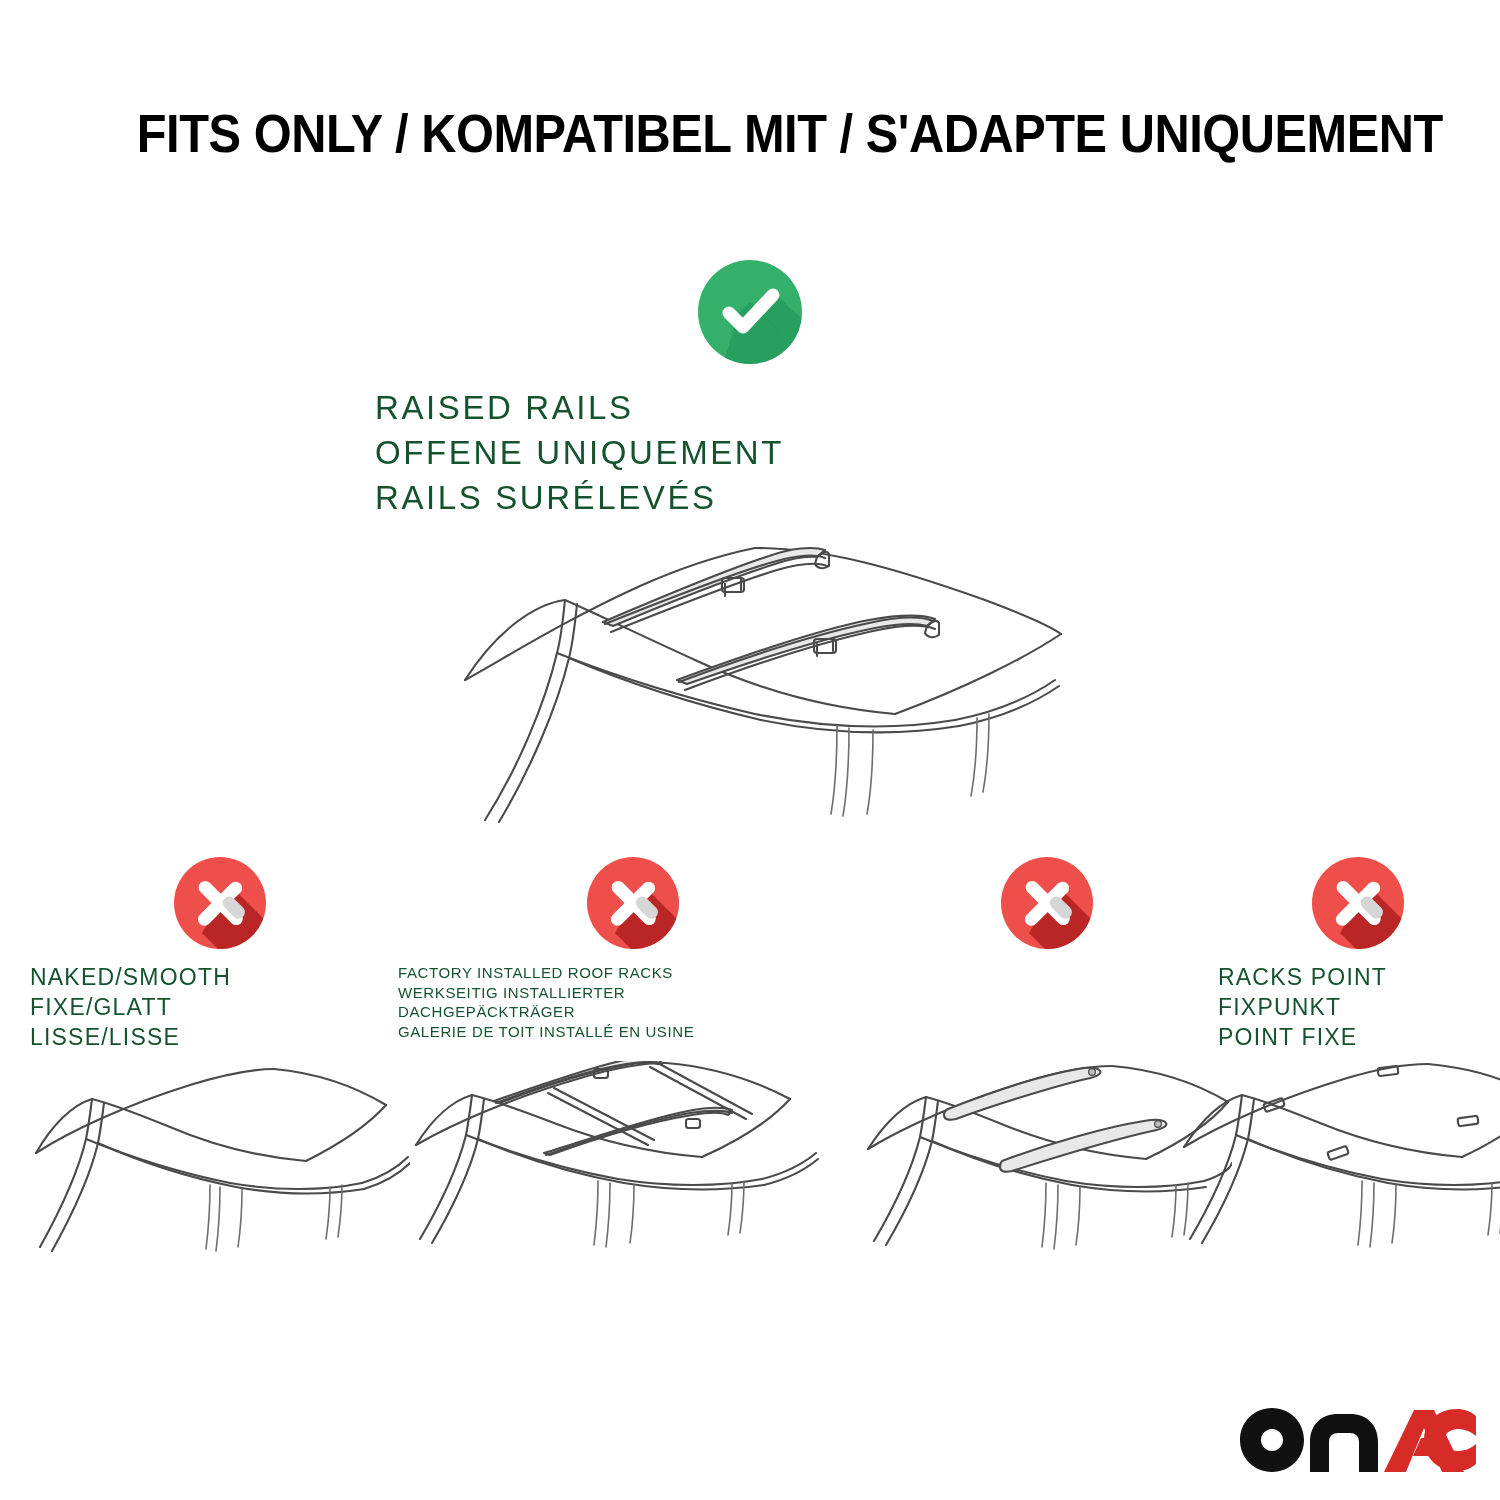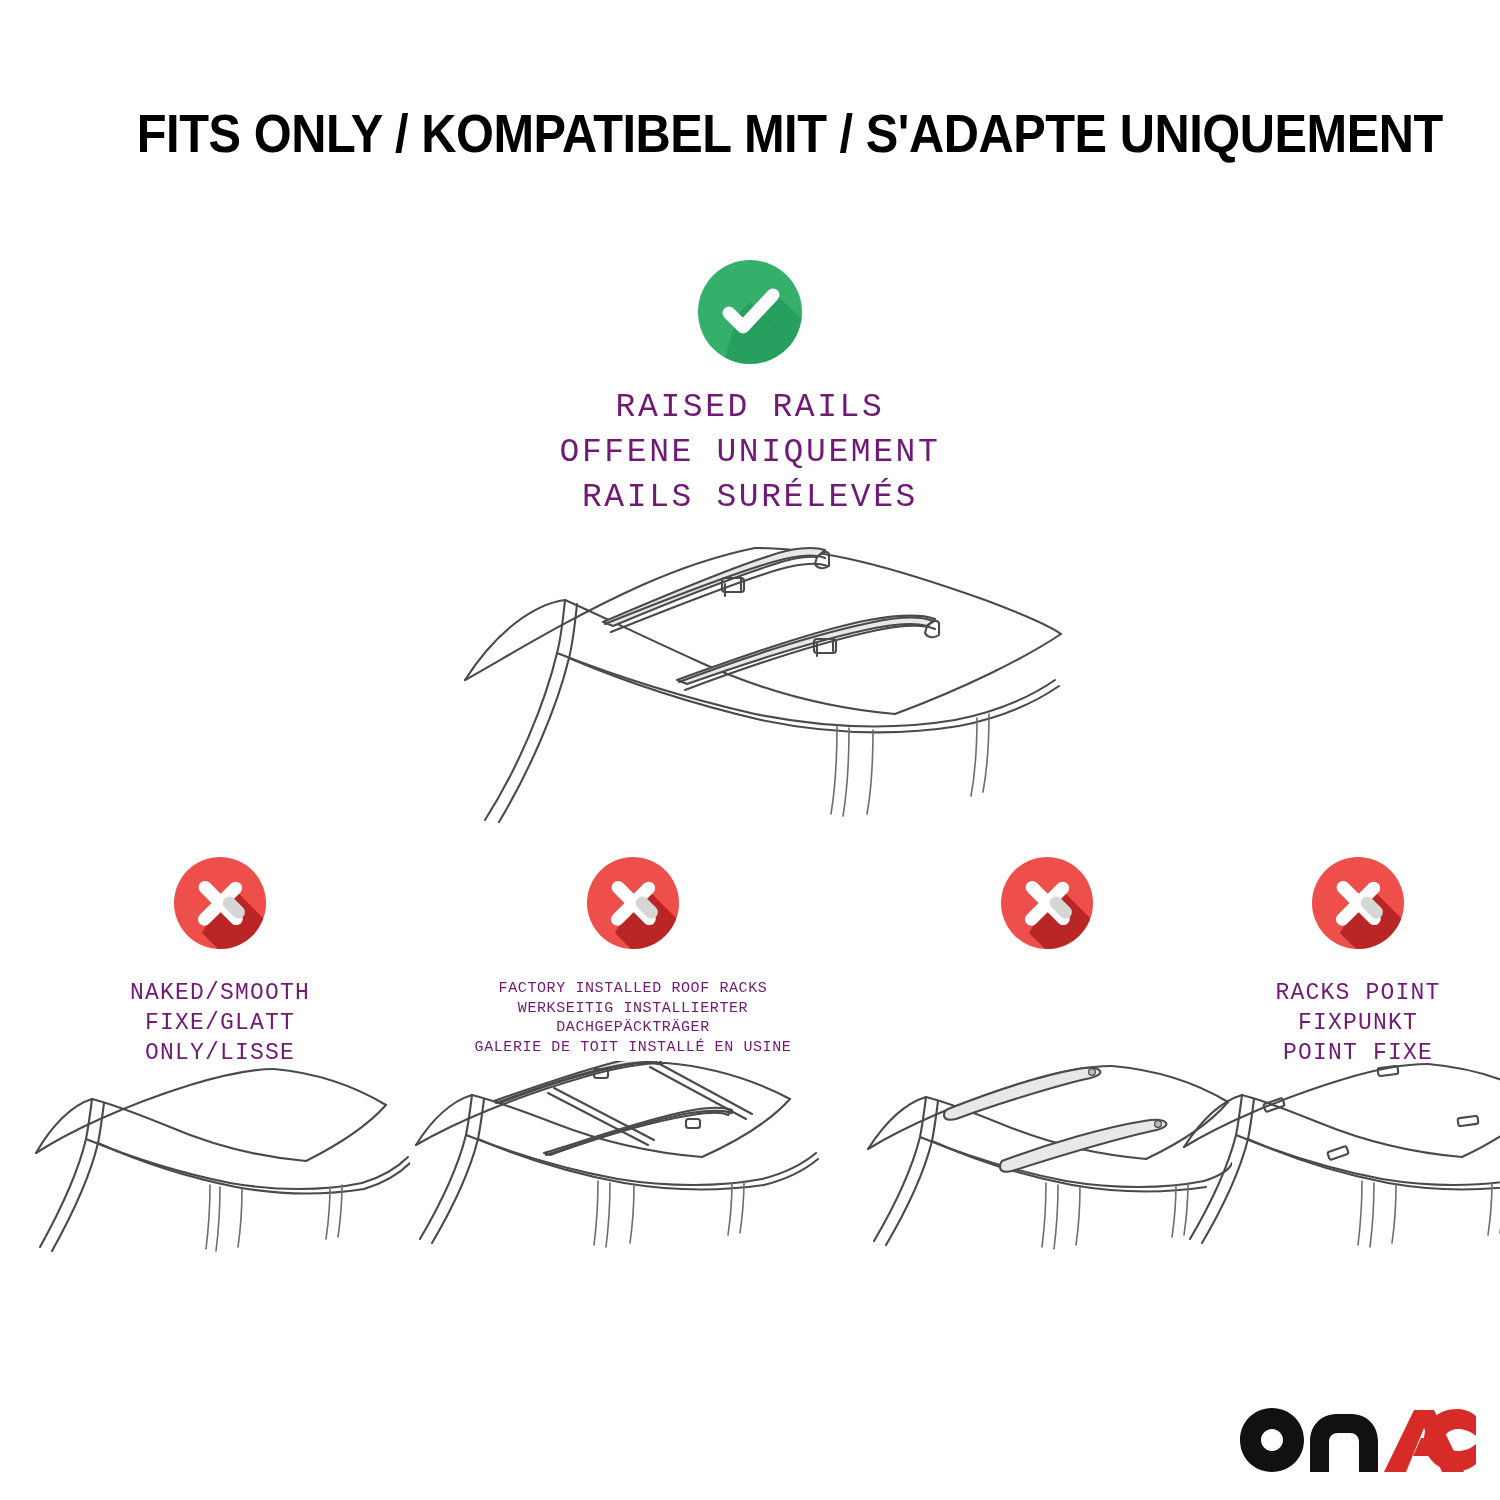--- a/index.html
+++ b/index.html
@@ -31,24 +31,24 @@
     font-size: 53px;
     letter-spacing: -0.5px;
     color: #000000;
     transform: scaleX(0.92);
     transform-origin: center;
     white-space: nowrap;
   }
 
   
   .lbl {
-    font-family: Liberation Mono, monospace;
+    font-family: Liberation Sans, sans-serif;
     font-weight: 400;
-    color: #701a75;
-    text-align: center;
+    color: #14532d;
+    text-align: left;
     line-height: 1.30;
   }
 
   
   .hero {
     position: absolute;
     top: 258px;
     left: 375px;
     width: 750px;
     text-align: center;
@@ -86,21 +86,21 @@
     position: absolute;
     top: 0;
     text-align: center;
   }
   .cell-icon {
     display: flex;
     justify-content: center;
     height: 96px;
   }
   .cell-labels {
-    margin-top: 28px;
+    margin-top: 12px;
   }
   .cell-labels .lbl {
     font-size: 23px;
     letter-spacing: 1.2px;
     line-height: 1.30;
   }
   .cell-art {
     position: absolute;
     left: 0;
     width: 100%;
@@ -228,21 +228,21 @@
         <g clip-path="url(#xc1)">
           <rect x="42" y="20" width="13" height="57" rx="6.5" fill="#ffffff" transform="rotate(45 48 48)"></rect>
           <rect x="42" y="20" width="13" height="57" rx="6.5" fill="#ffffff" transform="rotate(-45 48 48)"></rect>
           <rect x="48" y="48" width="13" height="26" rx="6.5" fill="#d6d6d6" transform="rotate(-45 48 48)"></rect>
         </g>
       </svg>
     </div>
     <div class="cell-labels">
       <div class="lbl">NAKED/SMOOTH</div>
       <div class="lbl">FIXE/GLATT</div>
-      <div class="lbl">ONLY/LISSE</div>
+      <div class="lbl">LISSE/LISSE</div>
     </div>
     <div class="cell-art">
       <svg width="380" height="230" viewBox="0 0 380 230">
         <path class="ln" d="M6 92 C40 70 96 44 160 24 C196 13 224 8 244 8"></path>
         <path class="ln" d="M244 8 C288 12 326 26 356 44"></path>
         <path class="ln" d="M356 44 C340 62 312 82 276 100"></path>
         <path class="ln" d="M276 100 C230 96 182 84 140 66 C108 53 82 43 62 38"></path>
         <path class="ln" d="M62 38 C42 44 22 64 6 92"></path>
         <path class="ln" d="M62 38 C60 54 58 68 56 78 C48 112 30 150 10 186"></path>
         <path class="ln" d="M74 42 C72 58 70 72 68 82 C60 116 42 154 22 190"></path>

